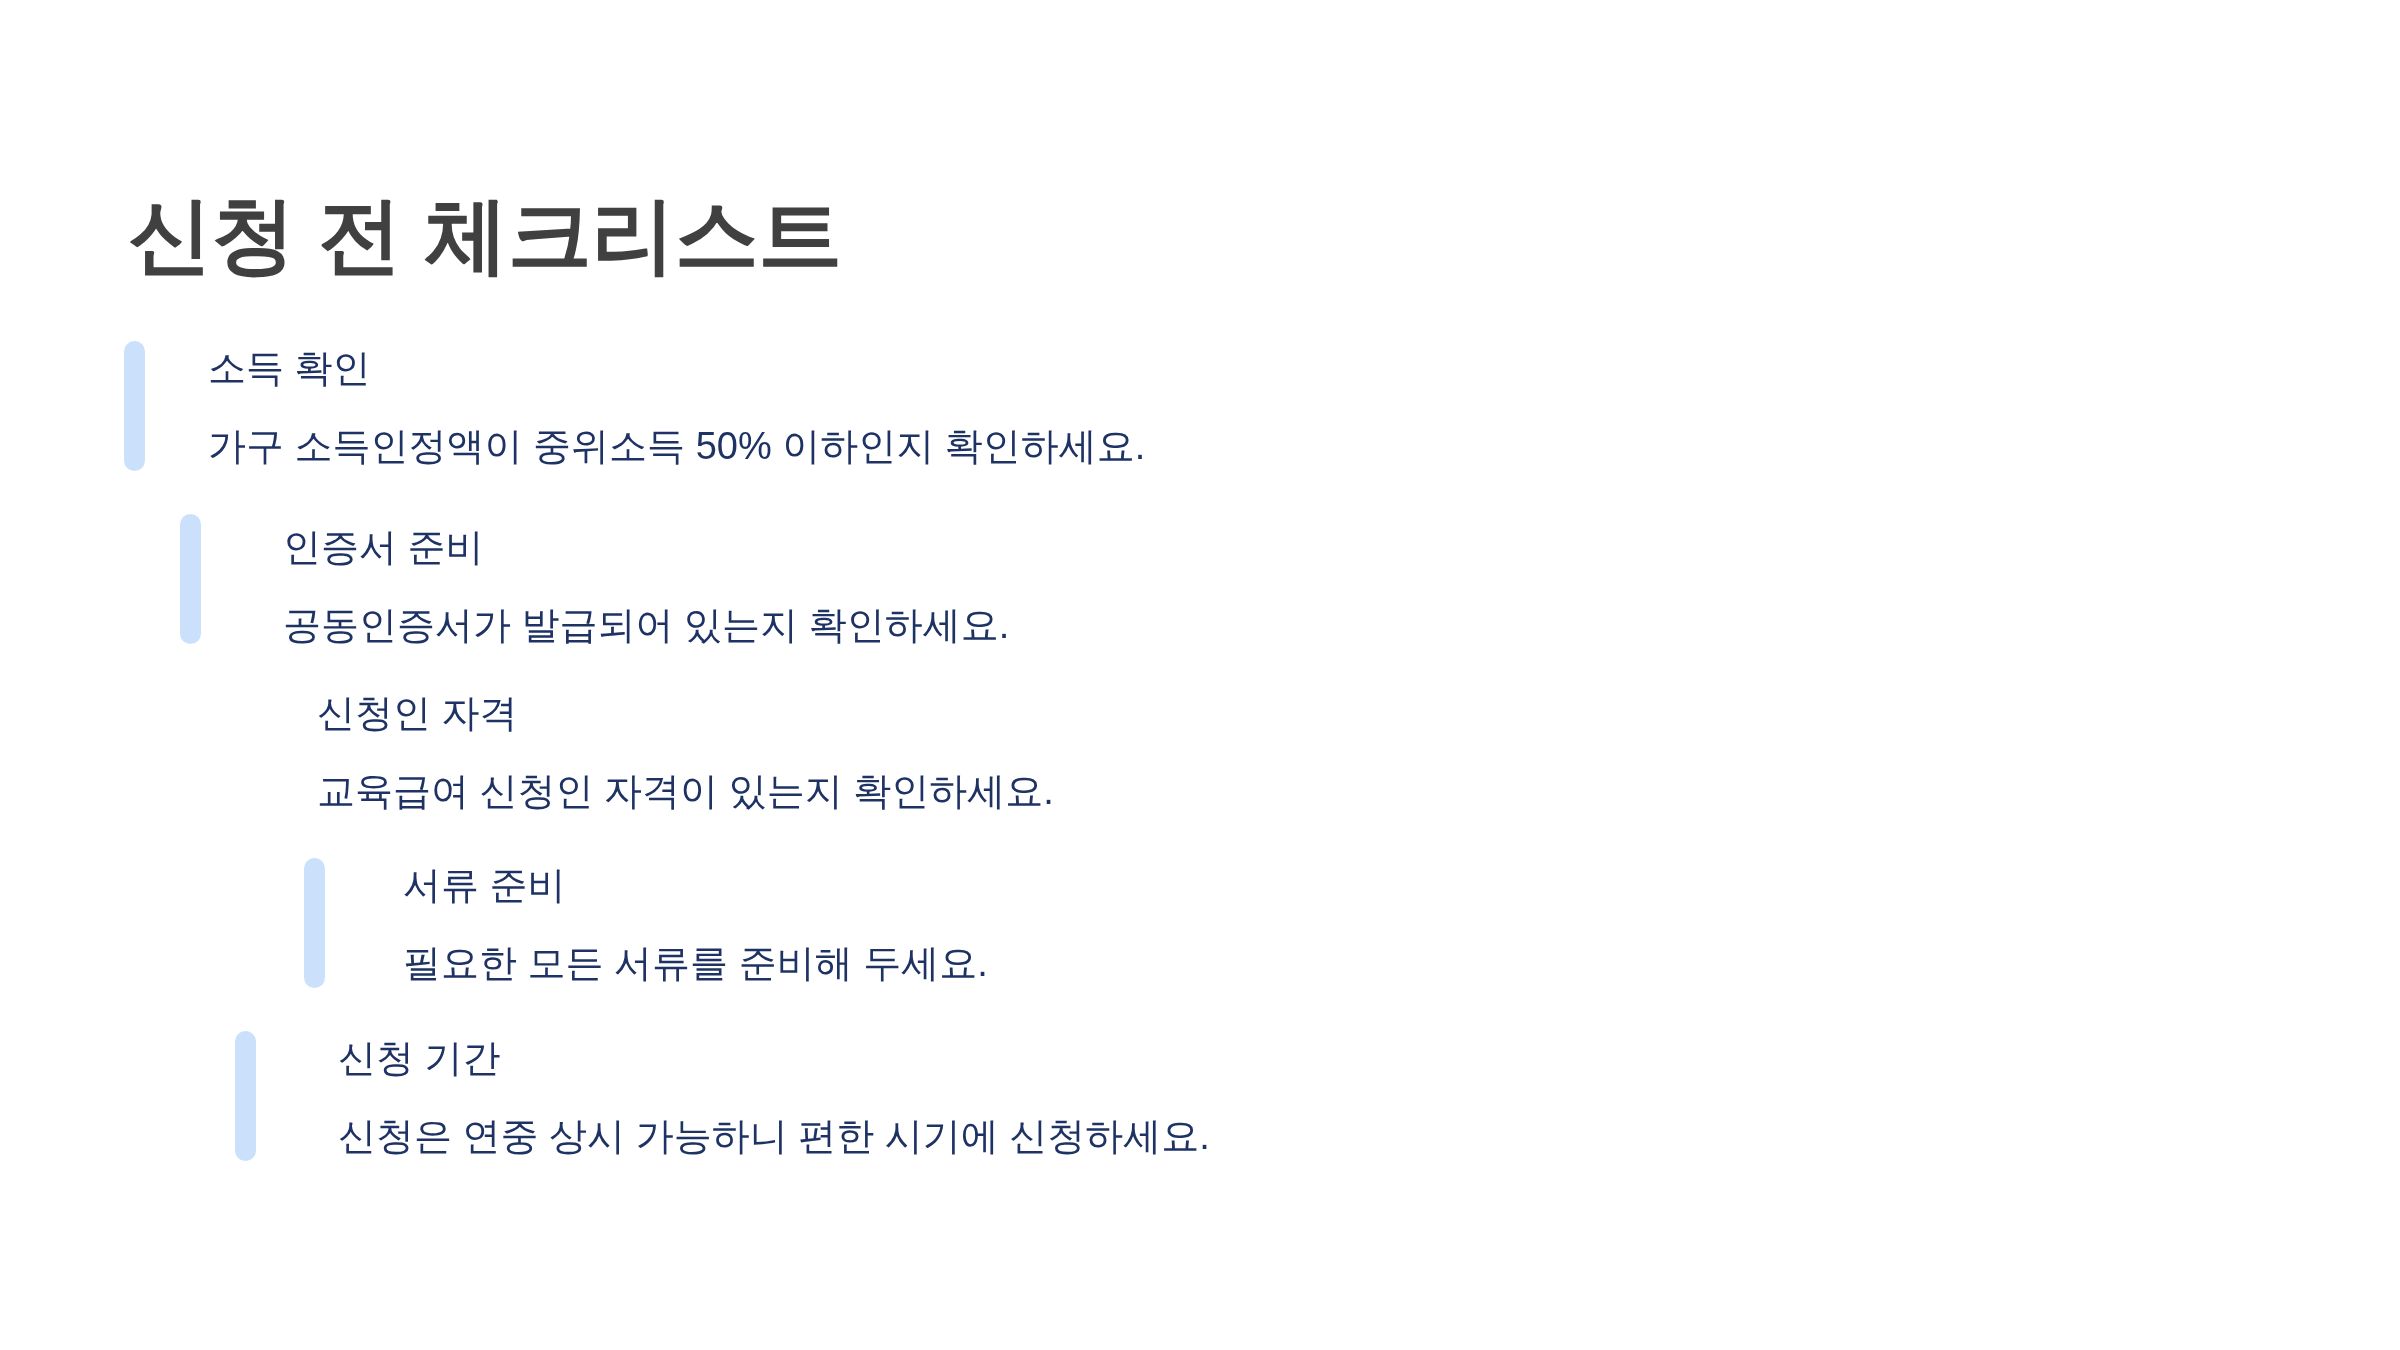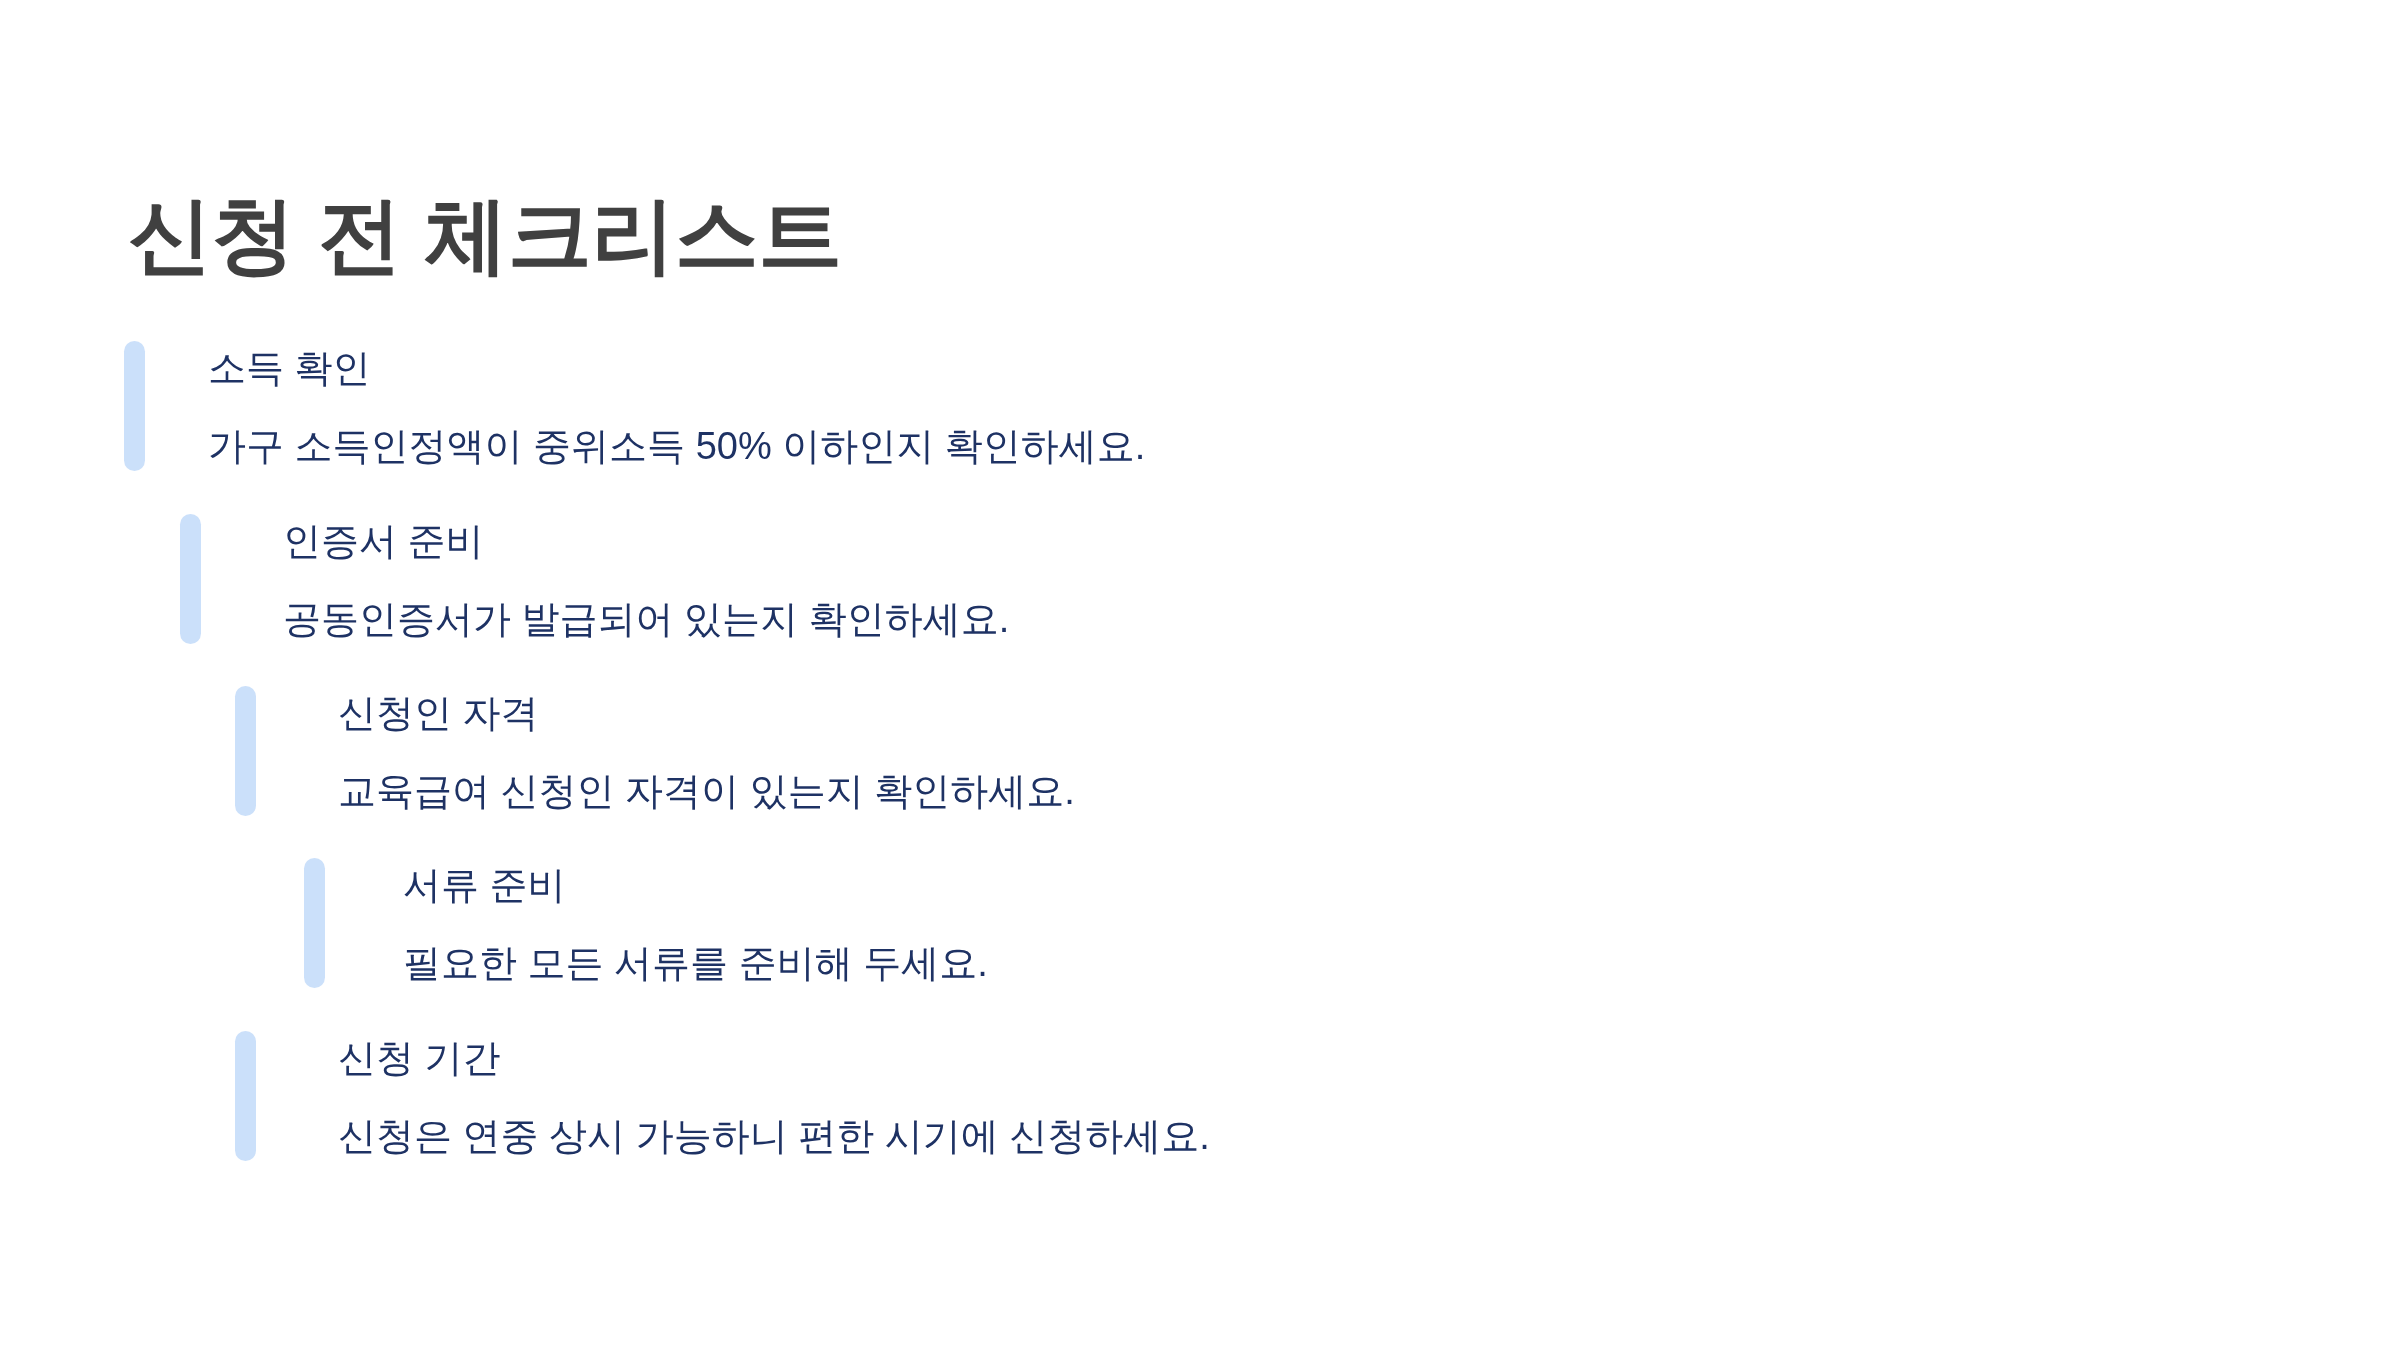--- a/index.html
+++ b/index.html
@@ -92,27 +92,27 @@
     <div class="check-item" style="left:124px; top:341px; height:130px;">
       <div class="accent-bar"></div>
       <div class="item-body">
         <div class="item-heading">소득 확인</div>
         <div class="item-desc">가구 소득인정액이 중위소득 50% 이하인지 확인하세요.</div>
       </div>
     </div>
 
     <div class="check-item" style="left:180px; top:514px; height:130px;">
       <div class="accent-bar"></div>
-      <div class="item-body" style="padding-left:82px;">
+      <div class="item-body" style="padding-left:82px;justify-content:flex-end;">
         <div class="item-heading">인증서 준비</div>
         <div class="item-desc">공동인증서가 발급되어 있는지 확인하세요.</div>
       </div>
     </div>
 
-    <div class="check-item" style="left:235px; top:686px; height:130px;">
+    <div class="check-item" style="left:235px; top:686px; height:130px;flex-direction:column;">
       <div class="accent-bar"></div>
       <div class="item-body" style="padding-left:82px;">
         <div class="item-heading">신청인 자격</div>
         <div class="item-desc">교육급여 신청인 자격이 있는지 확인하세요.</div>
       </div>
     </div>
 
     <div class="check-item" style="left:304px; top:858px; height:130px;justify-content:center;">
       <div class="accent-bar"></div>
       <div class="item-body" style="padding-left:78px;">

